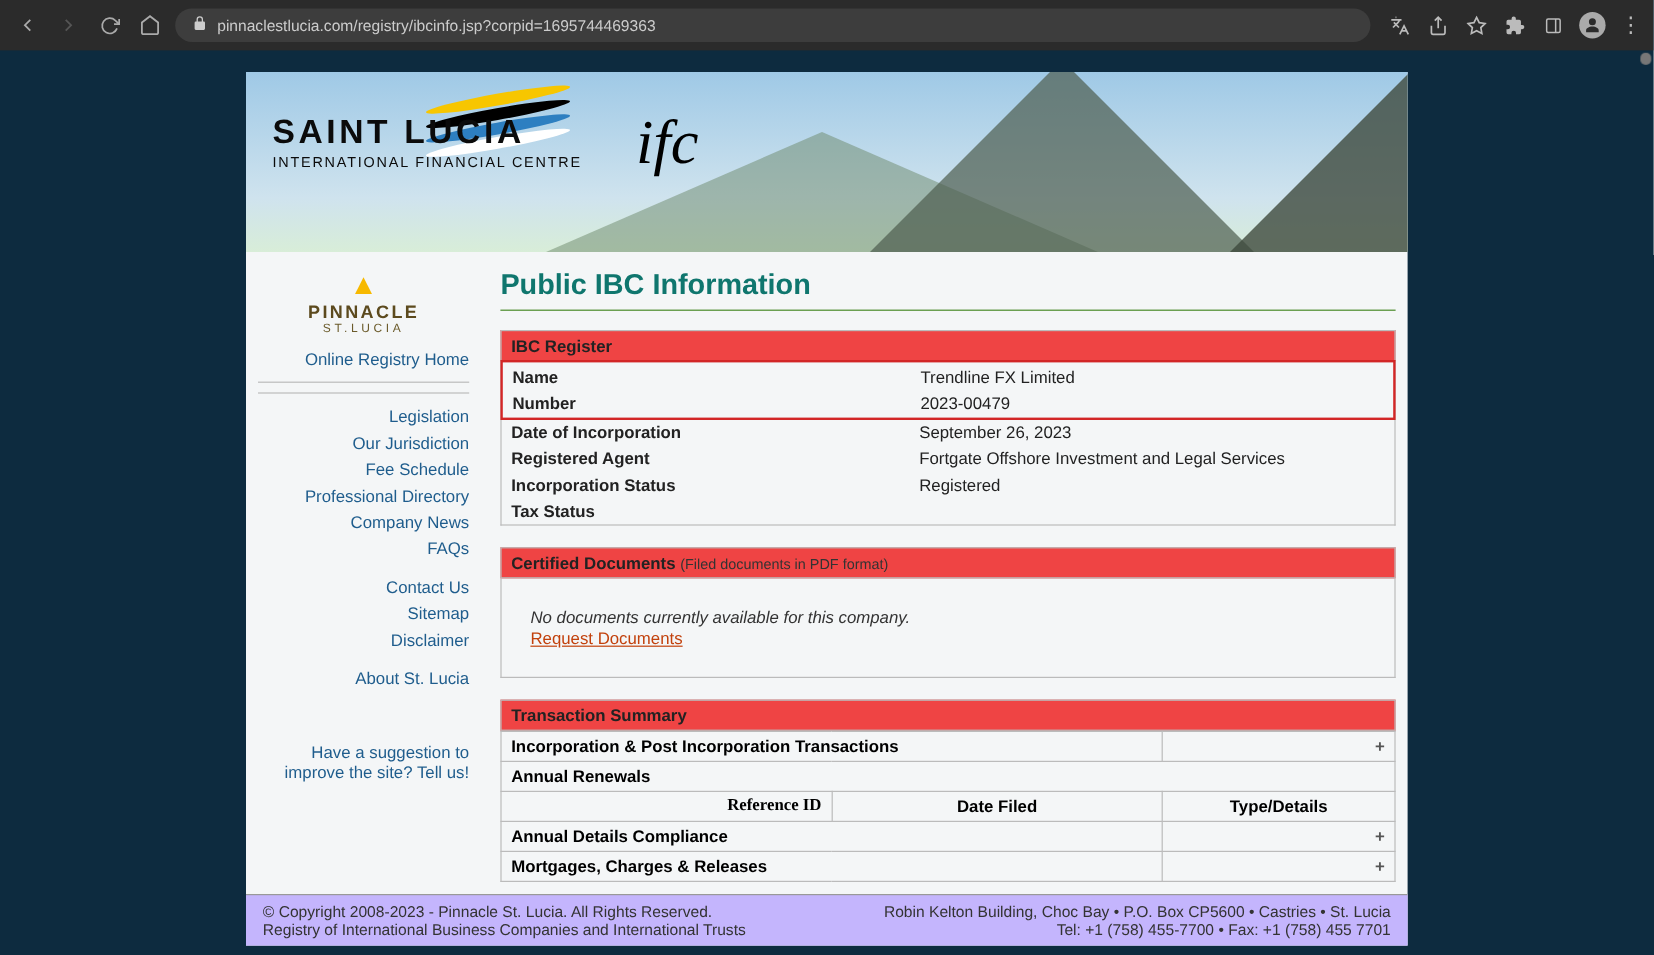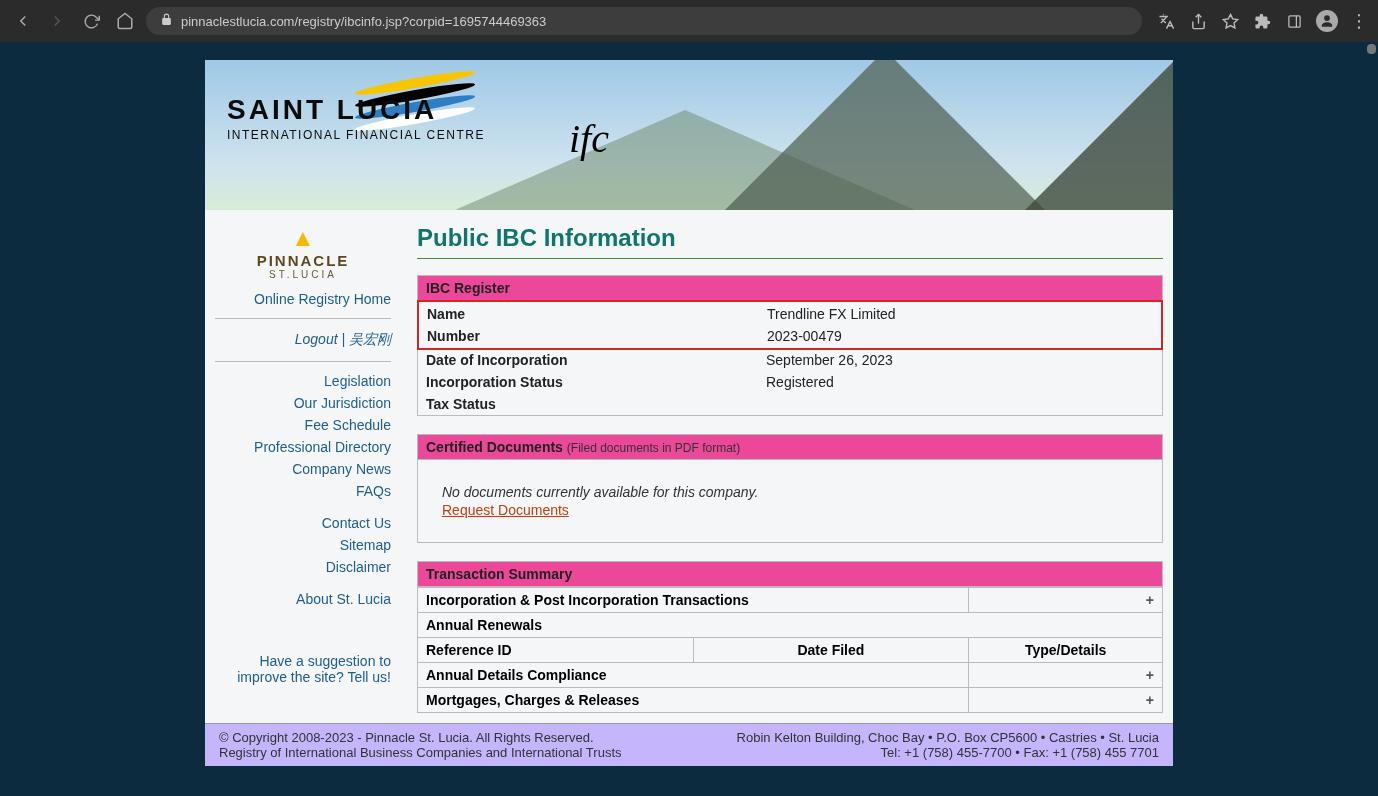--- a/index.html
+++ b/index.html
@@ -71,23 +71,23 @@
 
   .banner-logo {
     position: absolute;
     top: 34px; left: 22px;
     color: #0b0b0b;
     font-family: Arial, sans-serif;
   }
   .banner-logo .big { font-size: 28px; font-weight: bold; letter-spacing: 3px; }
   .banner-logo .small { font-size: 12px; letter-spacing: 1.5px; margin-top:2px;}
   .ifc-logo {
-    position: absolute; top: 30px; left: 364px;
+    position: absolute; top: 30px; left: 325px;
     font-family: Georgia, serif; font-style: italic;
-    font-size: 40px; color: #000; margin-top: 25px;
+    font-size: 52px; color: #000;
   }
   .swirls { position:absolute; top:18px; left:150px; width:180px; height:56px;}
   .swirl { position:absolute; width:120px; height:10px; border-radius:50%; }
   .swirl.y { background:#f7c600; top:0; transform: skewY(-10deg);}
   .swirl.k { background:#000; top:12px; transform: skewY(-10deg);}
   .swirl.b { background:#2d7fc1; top:24px; transform: skewY(-10deg);}
   .swirl.w { background:#fff; top:36px; transform: skewY(-10deg);}
 
   .body-area {
     display: flex;
@@ -119,21 +119,21 @@
     padding-left: 12px;
   }
   h1.page-title {
     color: #0f766e;
     font-size: 24px;
     font-weight: bold;
     margin-bottom: 6px;
   }
   .green-line { border-top:1px solid #4a8a2a; margin-bottom:16px;}
   .section-head {
-    background: #ec4899;
+    background: #ef4444;
     padding: 4px 8px;
     font-weight: bold;
     color: #222;
     border:1px solid #bbb;
   }
   .section-head .sub { font-weight: normal; font-size: 12px; color:#333;}
   .kv-table {
     border:1px solid #bbb;
     border-top:none;
     width:100%;
@@ -161,21 +161,21 @@
   }
   .trans-table td, .trans-table th {
     border:1px solid #bbb;
     padding:4px 8px;
     text-align:left;
     font-size:14px;
   }
   .trans-row { font-weight:bold; position:relative;}
   .plus-cell { text-align:right !important; width:24px; color:#555;}
   .sub-hdr th { text-align:center; font-weight:bold;}
-  .sub-hdr th:first-child { text-align:left;}
+  .sub-hdr th:first-child { text-align:right;font-family:Liberation Serif, serif;}
   .footer-bar {
     border-top:1px solid #999;
     padding:6px 14px;
     display:flex;
     justify-content: space-between;
     font-size:13px;
     color:#333;
     background:#c4b5fd;
     gap:36px;
   }
@@ -282,24 +282,20 @@
 
   <div class="body-area">
     <div class="sidebar">
       <div class="pinnacle-logo">
         <div class="pk-top">▲</div>
         <div class="pk-text">PINNACLE</div>
         <div class="pk-sub">ST.LUCIA</div>
       </div>
       <a href="#">Online Registry Home</a>
       <div class="sep"></div>
-      <div class="logout-line">
-        <a href="#">Logout</a>
-        | <span class="username">吴宏刚</span>
-      </div>
       <div class="sep"></div>
       <a href="#">Legislation</a>
       <a href="#">Our Jurisdiction</a>
       <a href="#">Fee Schedule</a>
       <a href="#">Professional Directory</a>
       <a href="#">Company News</a>
       <a href="#">FAQs</a>
       <div style="height:10px"></div>
       <a href="#">Contact Us</a>
       <a href="#">Sitemap</a>
@@ -324,20 +320,24 @@
           <div class="kv-row">
             <div class="k">Number</div>
             <div class="v">2023-00479</div>
           </div>
         </div>
         <div class="kv-row">
           <div class="k">Date of Incorporation</div>
           <div class="v">September 26, 2023</div>
         </div>
         <div class="kv-row">
+          <div class="k">Registered Agent</div>
+          <div class="v">Fortgate Offshore Investment and Legal Services</div>
+        </div>
+        <div class="kv-row">
           <div class="k">Incorporation Status</div>
           <div class="v">Registered</div>
         </div>
         <div class="kv-row">
           <div class="k">Tax Status</div>
         </div>
       </div>
 
       <div class="spacer"></div>
 

